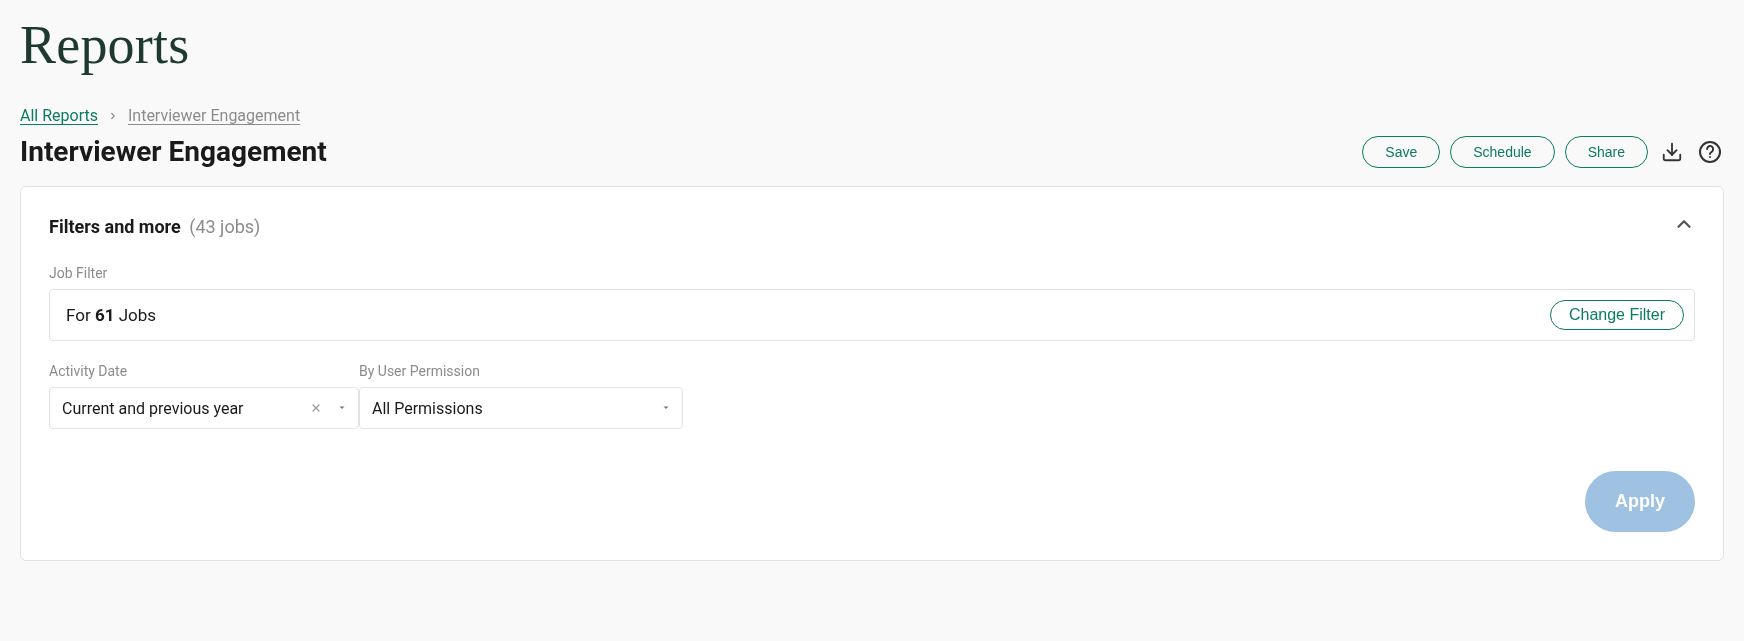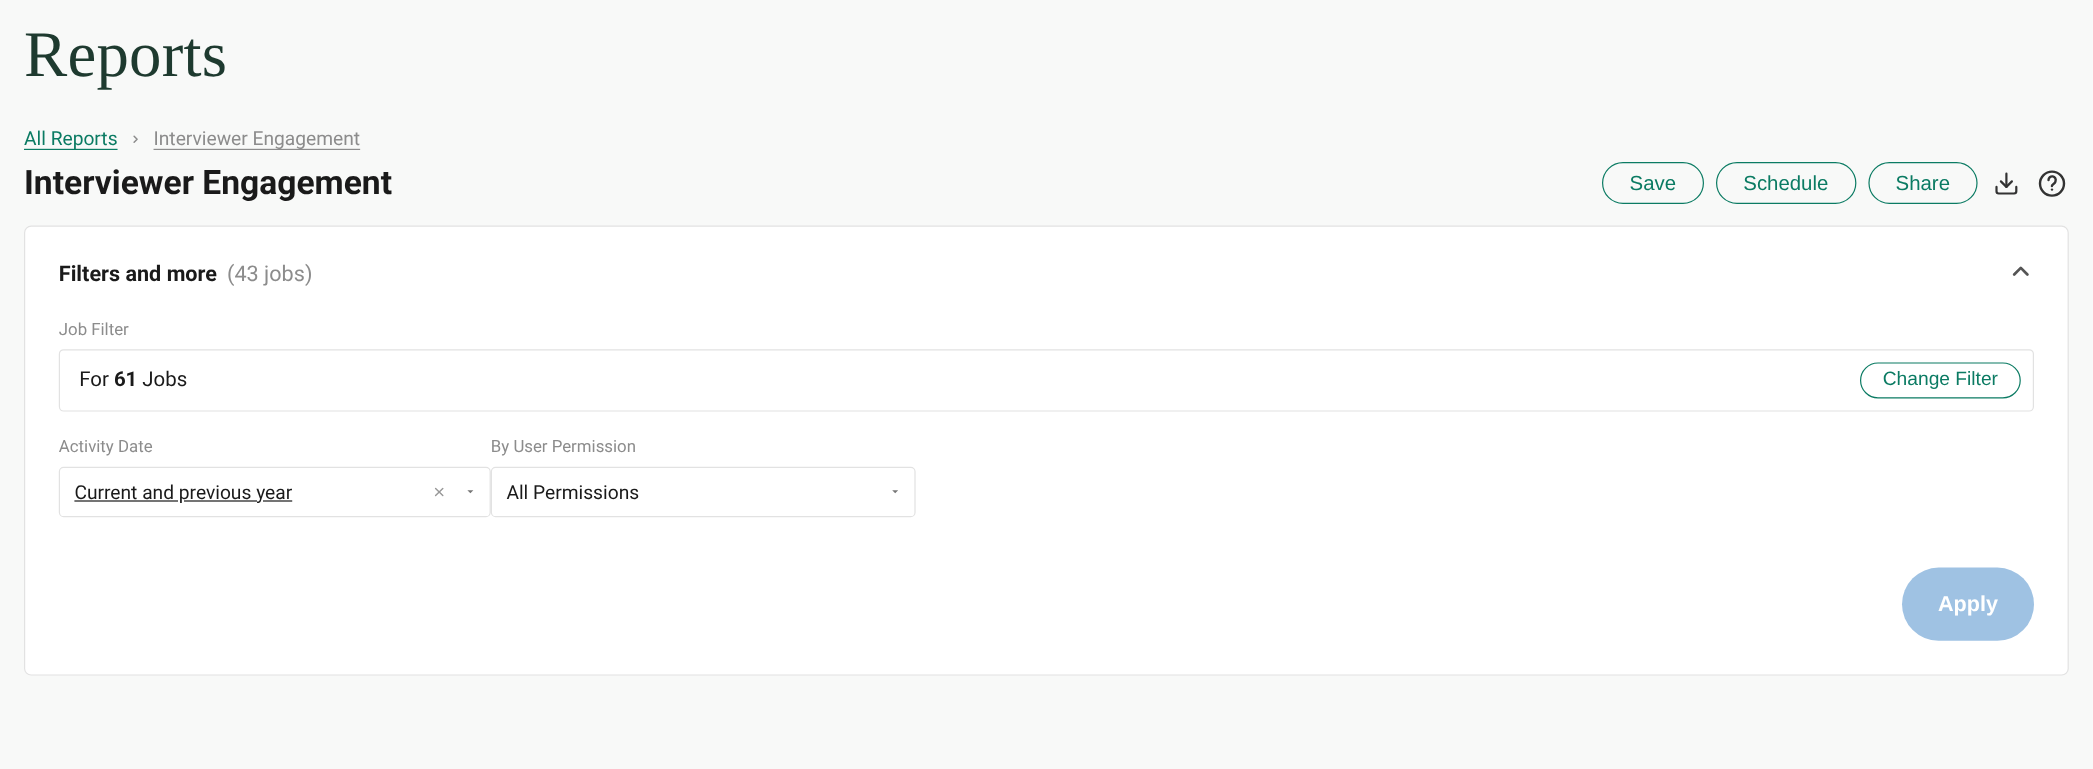--- a/index.html
+++ b/index.html
@@ -68,21 +68,21 @@
   }
   .actions{
     display:flex;
     align-items:center;
     gap:10px;
   }
   .pill-btn{
     border:1.5px solid var(--teal);
     background:transparent;
     color:var(--teal-ink);
-    font-size:17px;
+    font-size:14px;
     font-weight:500;
     padding:8px 22px;
     border-radius:999px;
     cursor:pointer;
     line-height:1;
   }
   .icon-btn{
     width:28px;height:28px;
     display:flex;align-items:center;justify-content:center;
     background:transparent;border:none;cursor:pointer;
@@ -145,22 +145,22 @@
     position:absolute;right:10px;top:50%;transform:translateY(-50%);
     color:#777;
   }
   .select .clear{
     position:absolute;right:34px;top:50%;transform:translateY(-50%);
     color:#999;
     width:16px;height:16px;display:flex;align-items:center;justify-content:center;
     cursor:pointer;
     border:none;background:transparent;padding:0;
   }
-  .select.activity{width:360px;padding-right:62px;text-decoration:underline;}
-  .select.perm{width:354px;}
+  .select.activity{width:310px;padding-right:62px;}
+  .select.perm{width:324px;}
   .card-footer{
     display:flex;justify-content:flex-end;
     margin-top:42px;
   }
   .apply-btn{
     background:var(--apply);
     color:var(--white);
     border:none;
     font-size:18px;
     font-weight:600;

